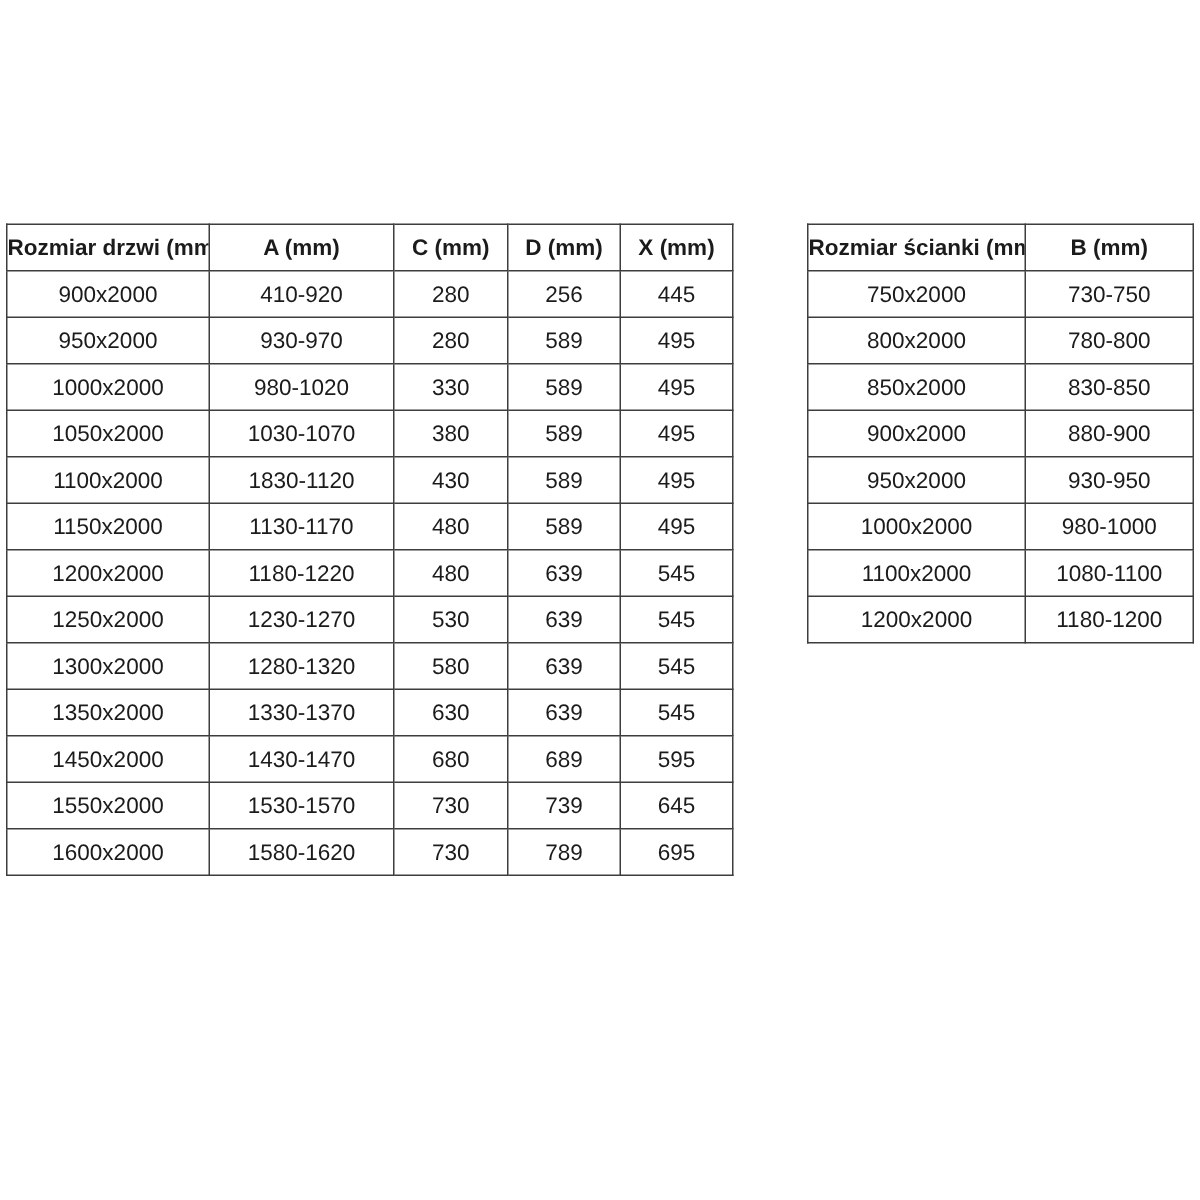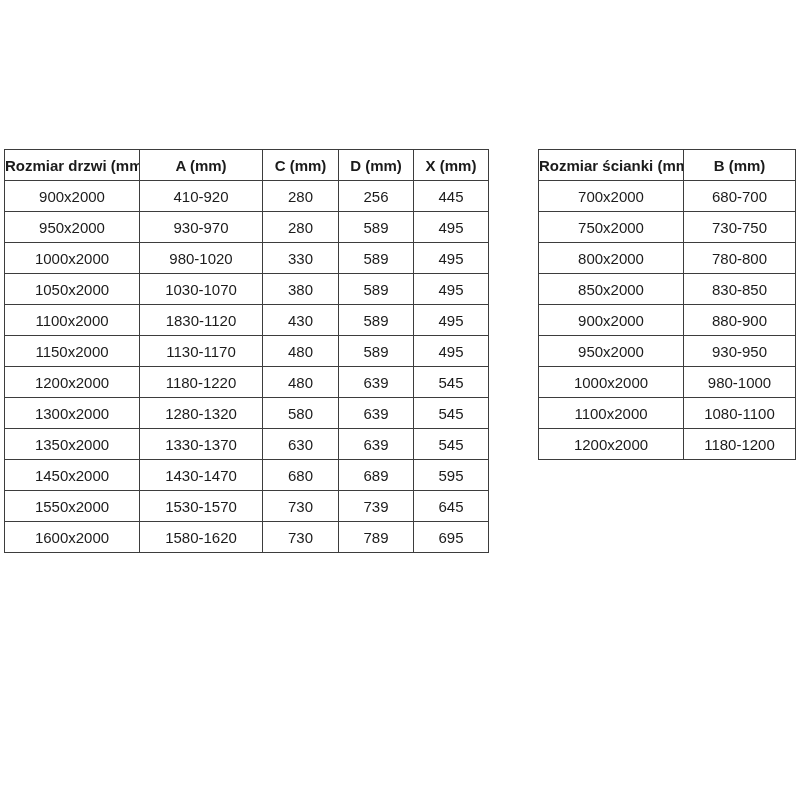--- a/index.html
+++ b/index.html
@@ -117,20 +117,27 @@
           <td>495</td>
         </tr>
         <tr>
           <td>1200x2000</td>
           <td>1180-1220</td>
           <td>480</td>
           <td>639</td>
           <td>545</td>
         </tr>
         <tr>
+          <td>1250x2000</td>
+          <td>1230-1270</td>
+          <td>530</td>
+          <td>639</td>
+          <td>545</td>
+        </tr>
+        <tr>
           <td>1300x2000</td>
           <td>1280-1320</td>
           <td>580</td>
           <td>639</td>
           <td>545</td>
         </tr>
         <tr>
           <td>1350x2000</td>
           <td>1330-1370</td>
           <td>630</td>
@@ -167,24 +174,20 @@
         <col style="width: 112px;">
       </colgroup>
       <thead>
         <tr>
           <th>Rozmiar ścianki (mm)</th>
           <th>B (mm)</th>
         </tr>
       </thead>
       <tbody>
         <tr>
-          <td>700x2000</td>
-          <td>680-700</td>
-        </tr>
-        <tr>
           <td>750x2000</td>
           <td>730-750</td>
         </tr>
         <tr>
           <td>800x2000</td>
           <td>780-800</td>
         </tr>
         <tr>
           <td>850x2000</td>
           <td>830-850</td>

